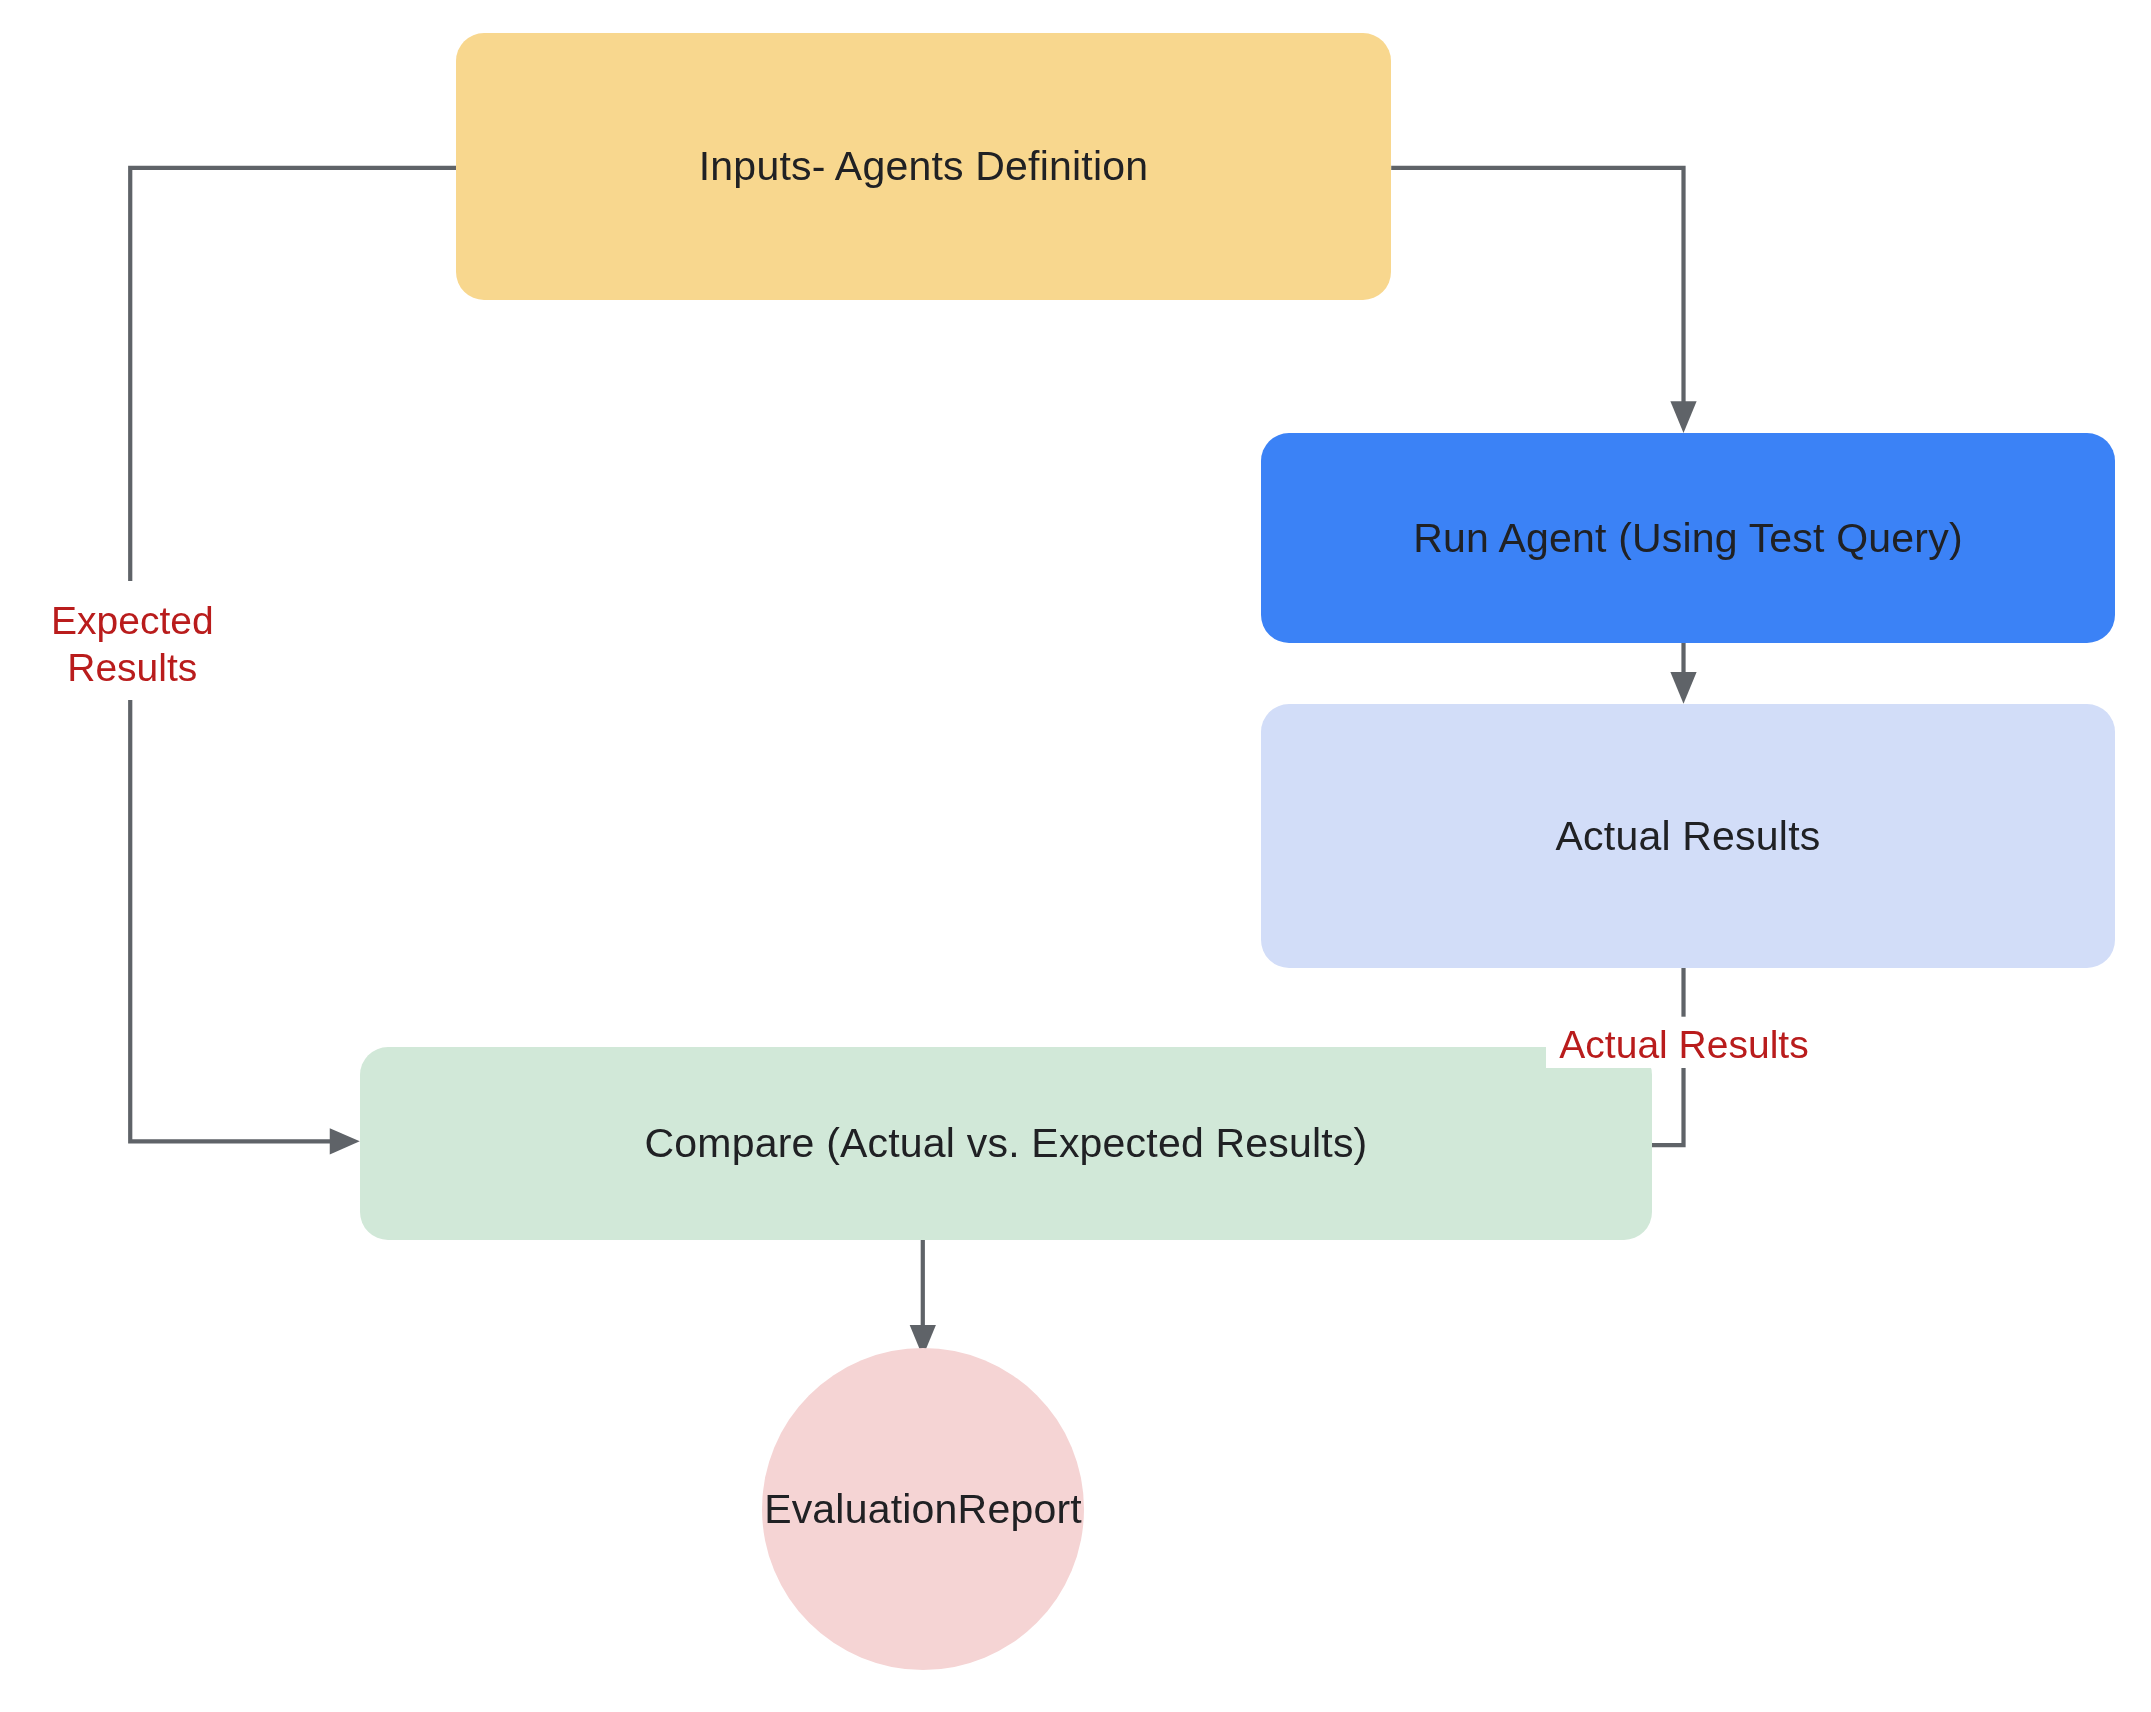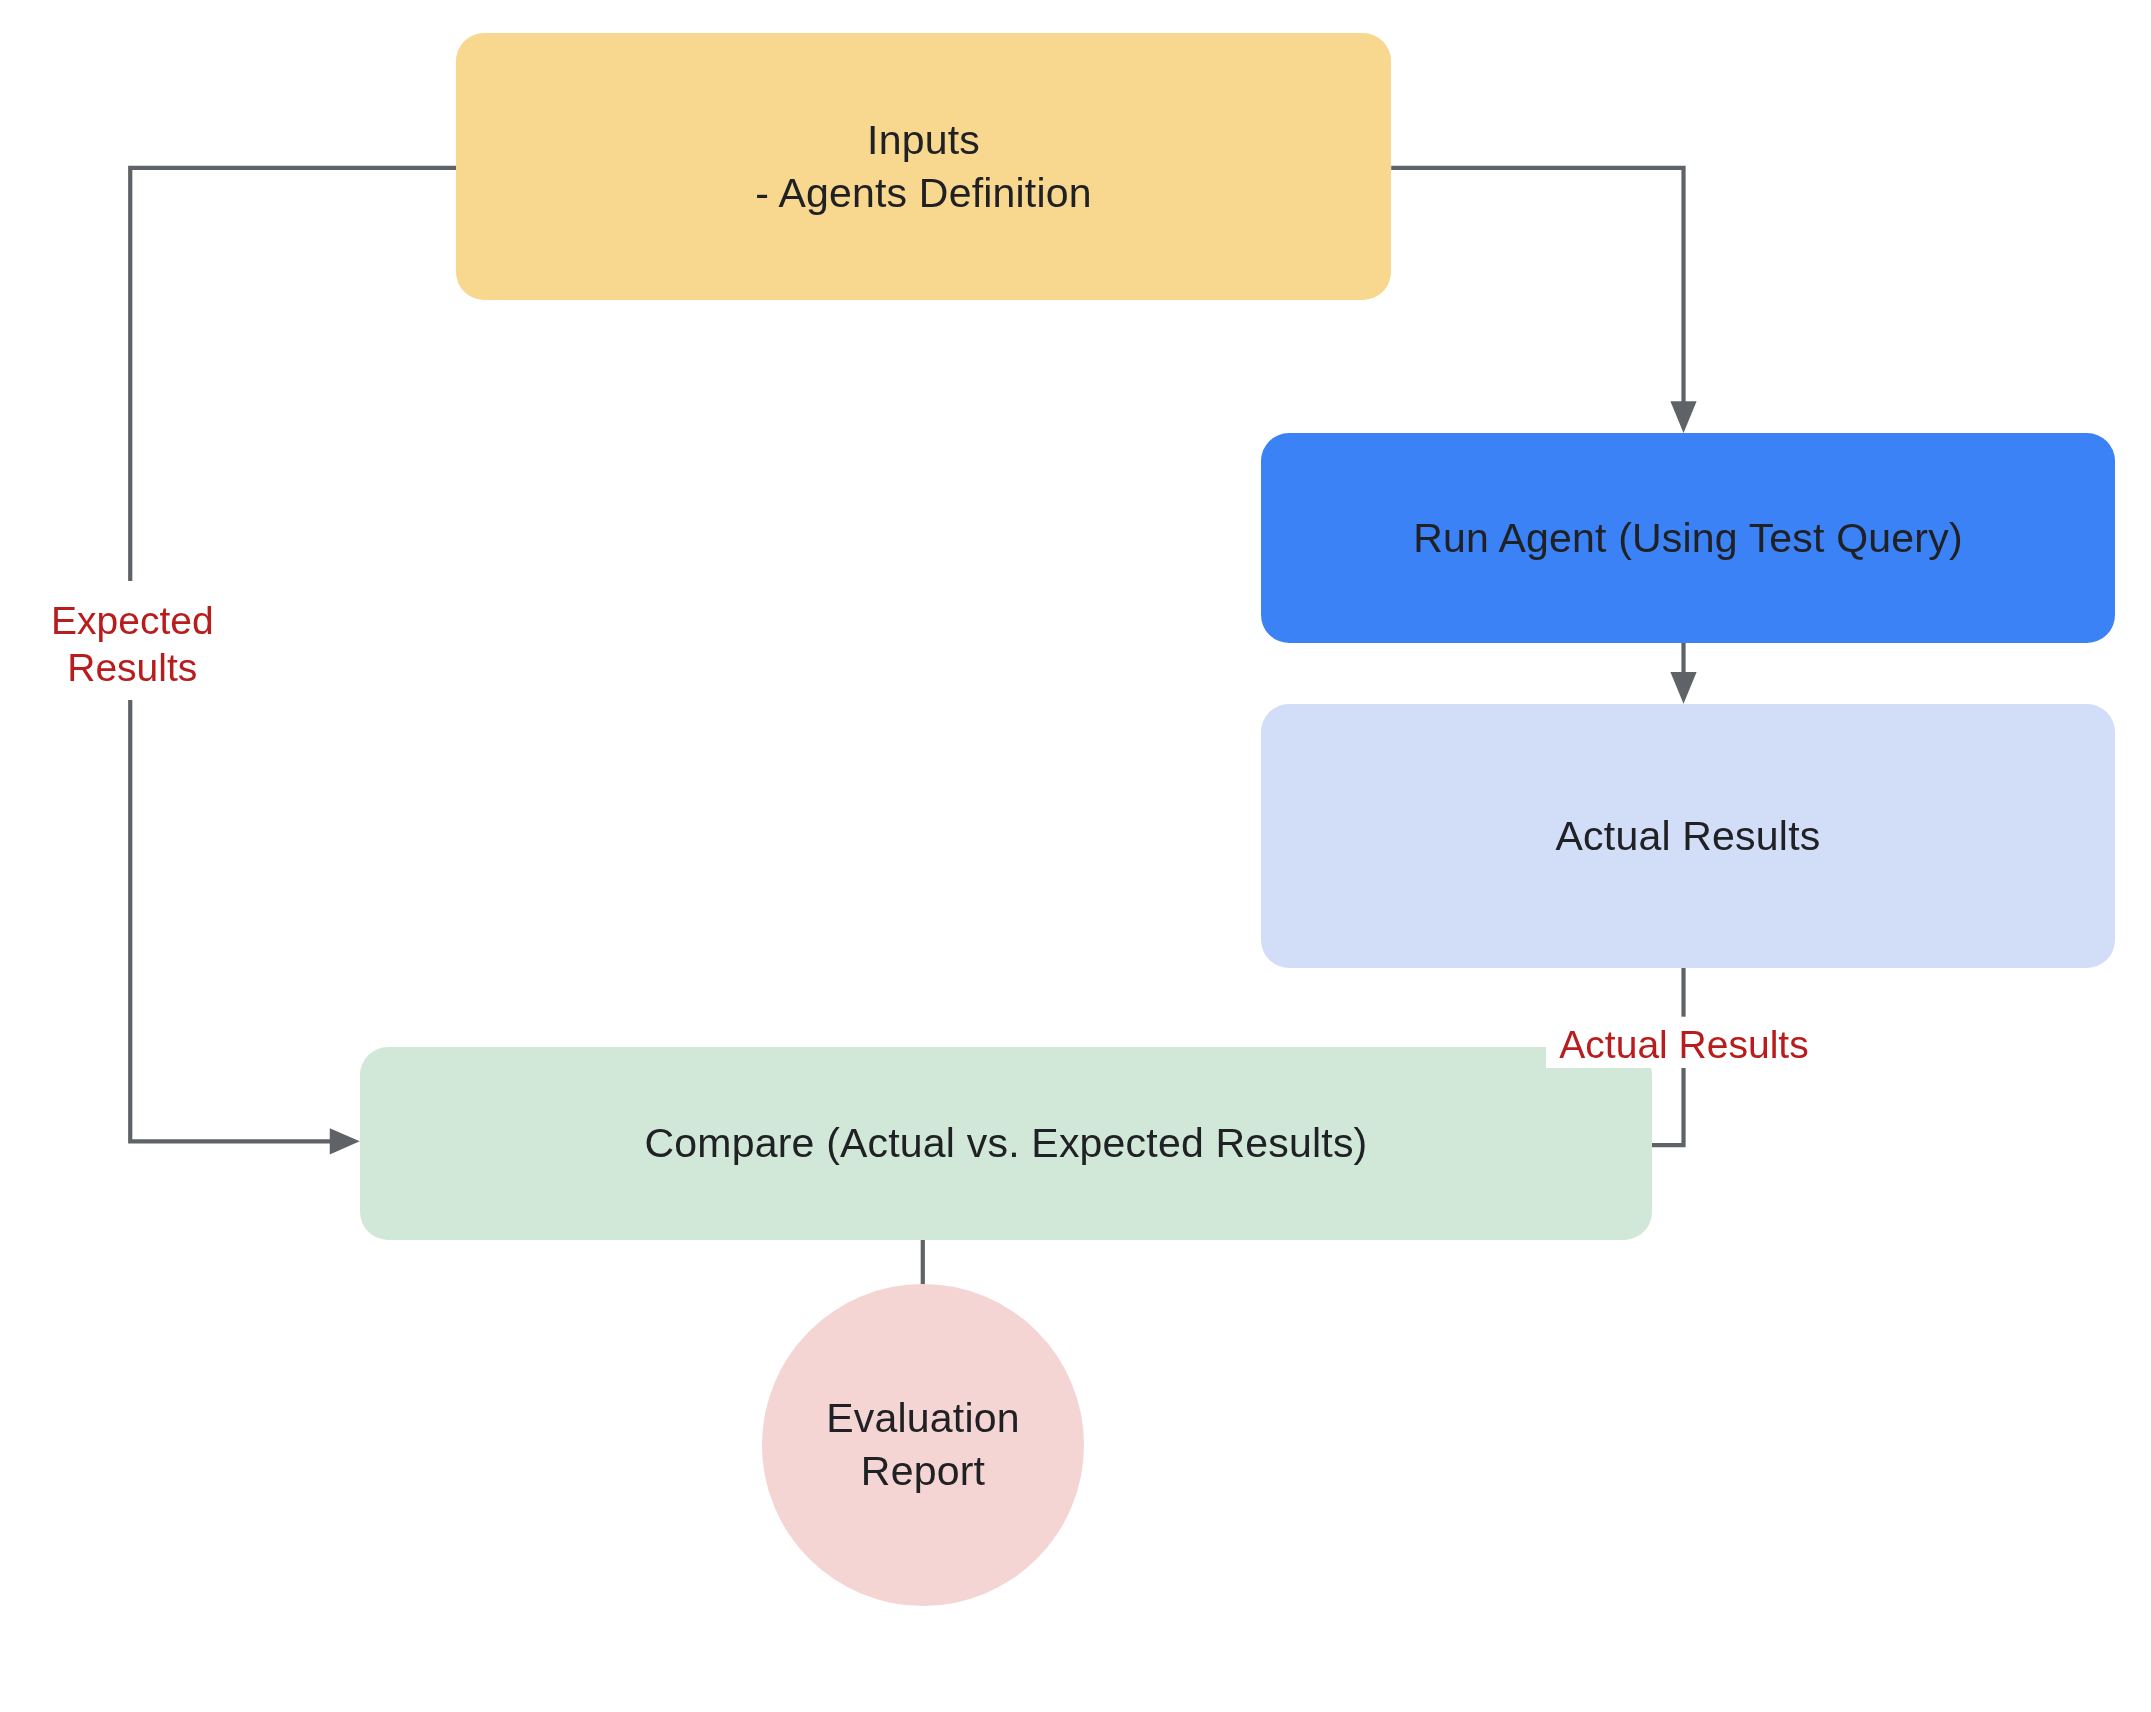--- a/index.html
+++ b/index.html
@@ -27,39 +27,39 @@
     stroke: #5f6368;
     stroke-width: 4.5;
   }
   .head {
     fill: #5f6368;
     stroke: none;
   }
   .node {
     position: absolute;
     display: flex;
-    flex-direction: column;
+    flex-direction: row;
     align-items: center;
     justify-content: center;
     text-align: center;
     font-size: 41px;
     line-height: 53px;
     color: #202124;
     letter-spacing: 0.2px;
   }
   .rect {
     border-radius: 28px;
   }
   .node-inputs          { left: 456px;  top: 33px;   width: 935px;  height: 267px; background: #f8d78e; }
   .node-run-agent       { left: 1261px; top: 433px;  width: 854px;  height: 210px; background: #e4eafb; }
   .node-actual-results  { left: 1261px; top: 704px;  width: 854px;  height: 264px; background: #d2ddf8; }
   .node-compare         { left: 360px;  top: 1047px; width: 1292px; height: 193px; background: #d1e8d8; }
   .node-report {
     left: 762px;
-    top: 1284px;
+    top: 1348px;
     width: 322px;
     height: 322px;
     border-radius: 50%;
     background: #f5d4d4;
   }
   .edge-label {
     position: absolute;
     text-align: center;
     font-size: 39px;
     line-height: 47px;

